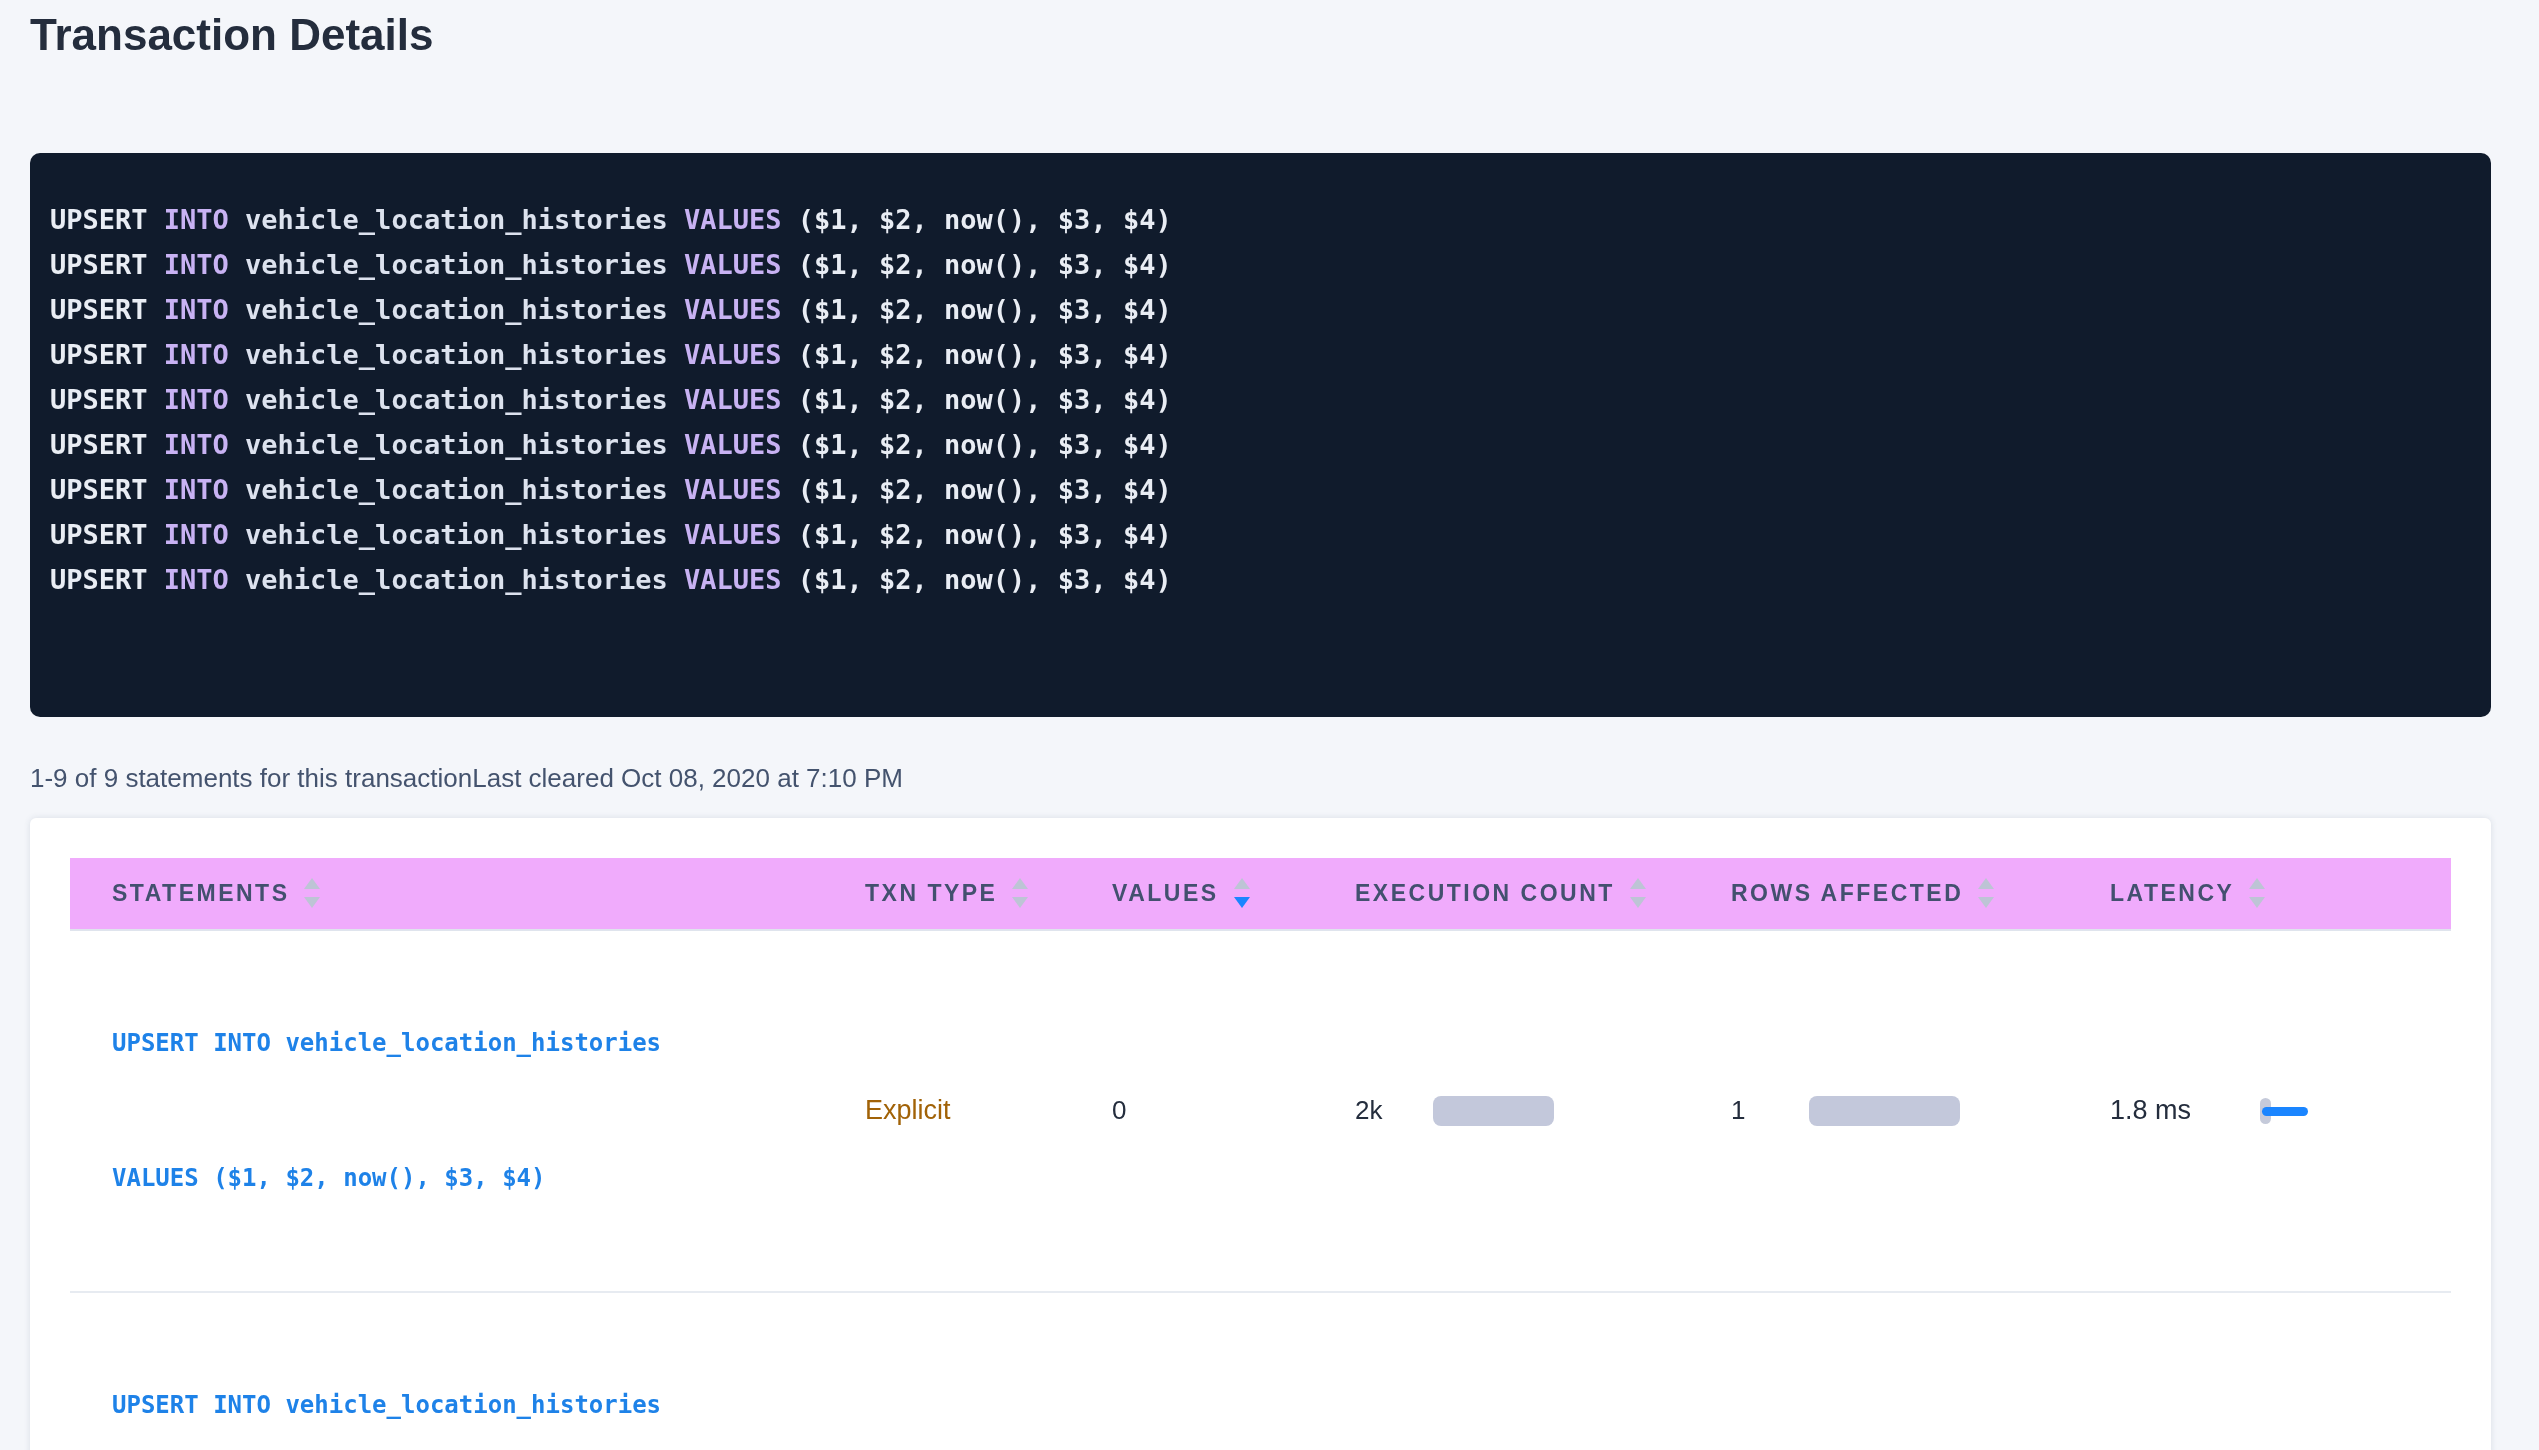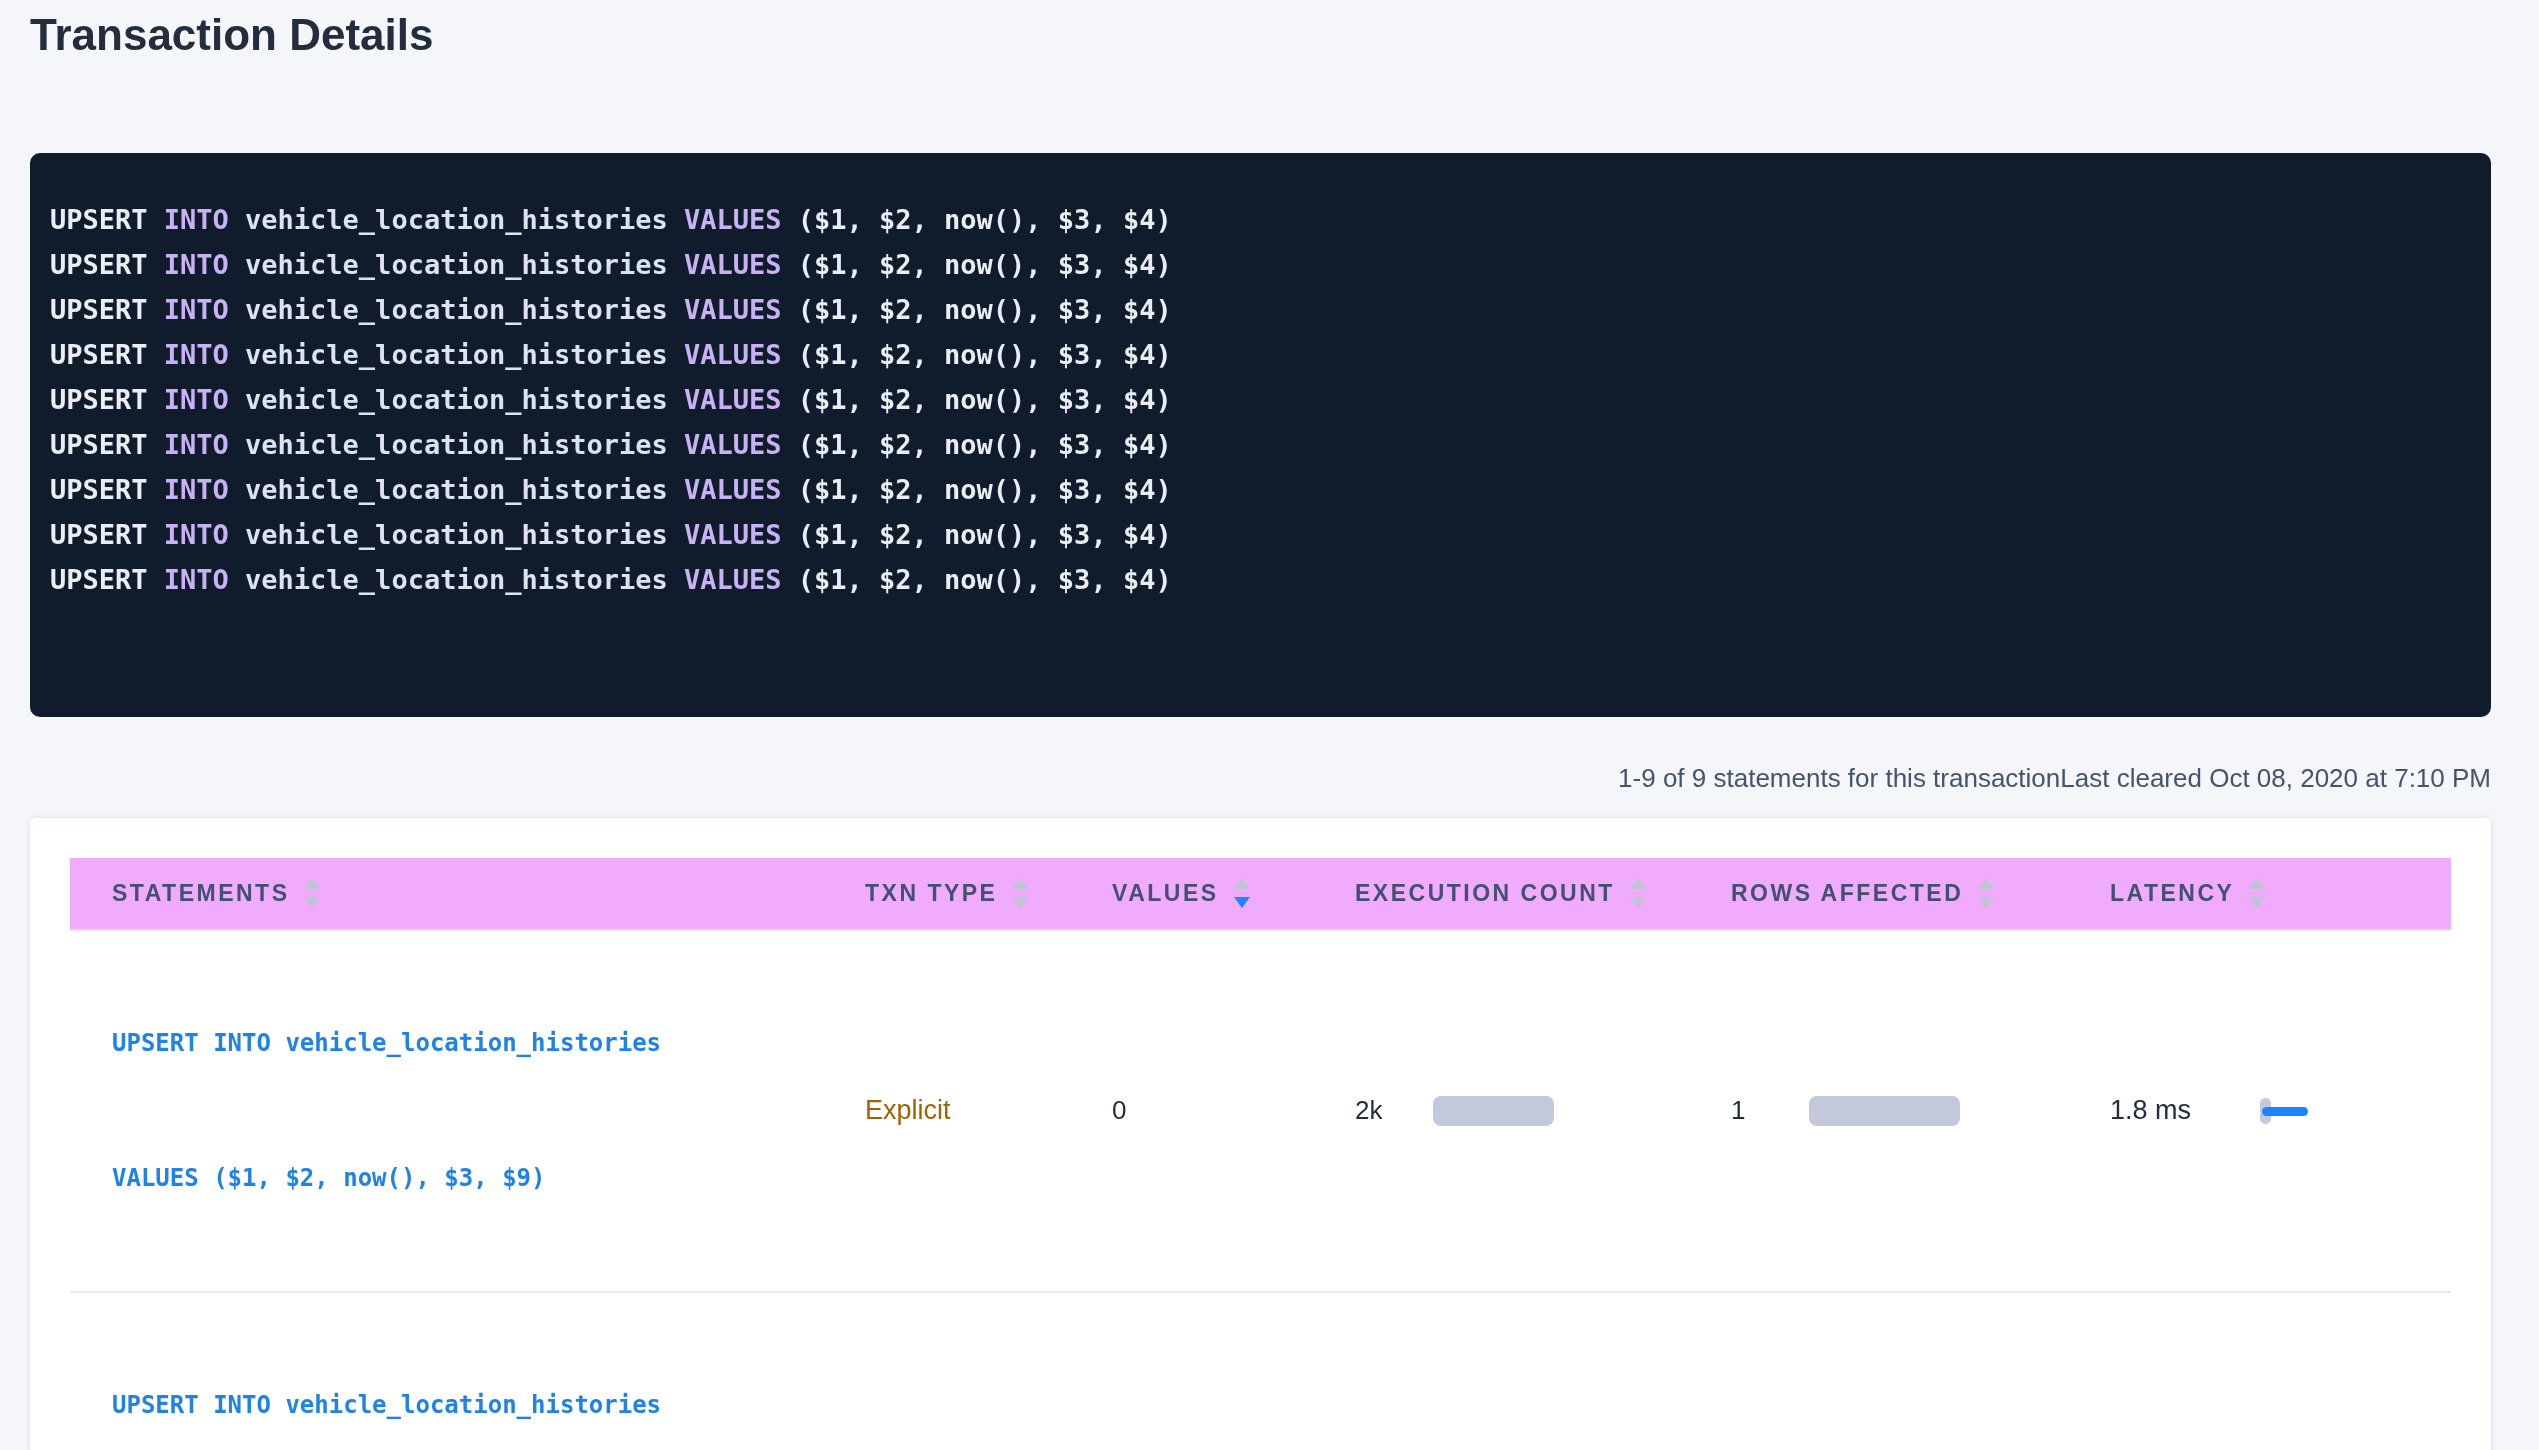--- a/index.html
+++ b/index.html
@@ -38,21 +38,21 @@
   }
   .tok-plain   { color: #e9edf4; }
   .tok-keyword { color: #c8b2f3; }
   .tok-table   { color: #dce2ee; }
 
   
   .summary-bar {
     width: 2461px;
     margin-top: 46px;
     display: flex;
-    justify-content: flex-end;
+    justify-content: flex-start;
     align-items: baseline;
     font-size: 26px;
     color: #44536e;
   }
 
   
   .card {
     margin-top: 24px;
     width: 2461px;
     background: #ffffff;
@@ -211,21 +211,21 @@
       <span class="tri tri-up"></span>
       <span class="tri tri-down"></span>
     </span>
   </div>
 </div>
     <div id="table-body">
   <div class="trow">
     <div class="col-statements">
       <div class="stmt-link">
         <div>UPSERT INTO vehicle_location_histories</div>
-        <div>VALUES ($1, $2, now(), $3, $9)</div>
+        <div>VALUES ($1, $2, now(), $3, $4)</div>
       </div>
     </div>
     <div class="col-txn-type cell-plain">Explicit</div>
     <div class="col-retries cell-num">0</div>
     <div class="col-execution-count barcell">
       <span class="num-box">2k</span>
       <span class="gray-bar" style="width: 121px;"></span>
     </div>
     <div class="col-rows-affected barcell">
       <span class="num-box">1</span>

